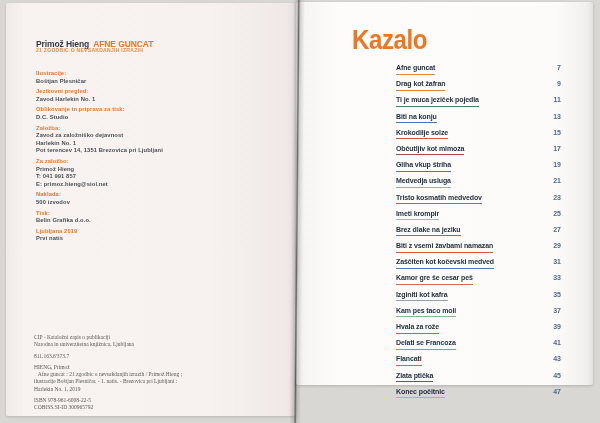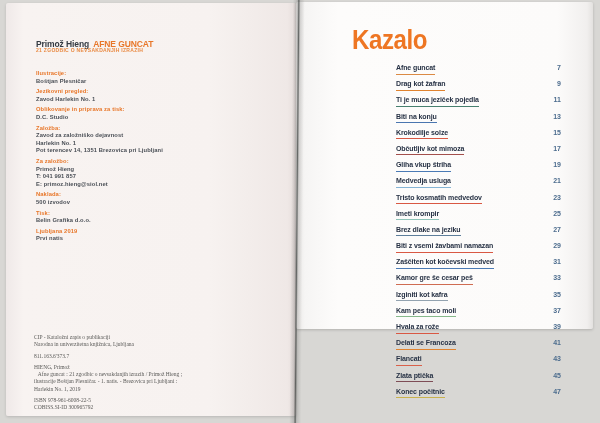--- a/index.html
+++ b/index.html
@@ -11,21 +11,21 @@
   }
   .scene{position:absolute;inset:0;border-radius:27px;}
   
   .page{position:absolute;border-radius:2px;}
   .page-left{
     left:6px;top:3px;width:290px;height:413px;
     background:linear-gradient(90deg,#efe9e8 0%, #f8f3f1 6%, #f7f2f0 70%, #efe8e6 97%, #e4dcda 100%);
     box-shadow:0 1px 3px rgba(0,0,0,.15);
   }
   .page-right{
-    left:296px;top:2px;width:297px;height:327px;
+    left:296px;top:2px;width:297px;height:383px;
     background:linear-gradient(90deg,#e9e7e5 0%, #f6f5f4 3%, #fdfcfb 14%, #fcfbfa 88%, #f1efee 98%, #e3e1df 100%);
     box-shadow:0 1px 3px rgba(0,0,0,.18);
   }
   .gutter{
     position:absolute;left:291px;top:0;width:12px;height:423px;
     background:linear-gradient(90deg, rgba(40,40,40,0) 0%, rgba(40,40,40,.18) 38%, rgba(30,35,33,.65) 50%, rgba(40,40,40,.15) 62%, rgba(40,40,40,0) 100%);
     transform:rotate(.5deg);
     pointer-events:none;
   }
   

